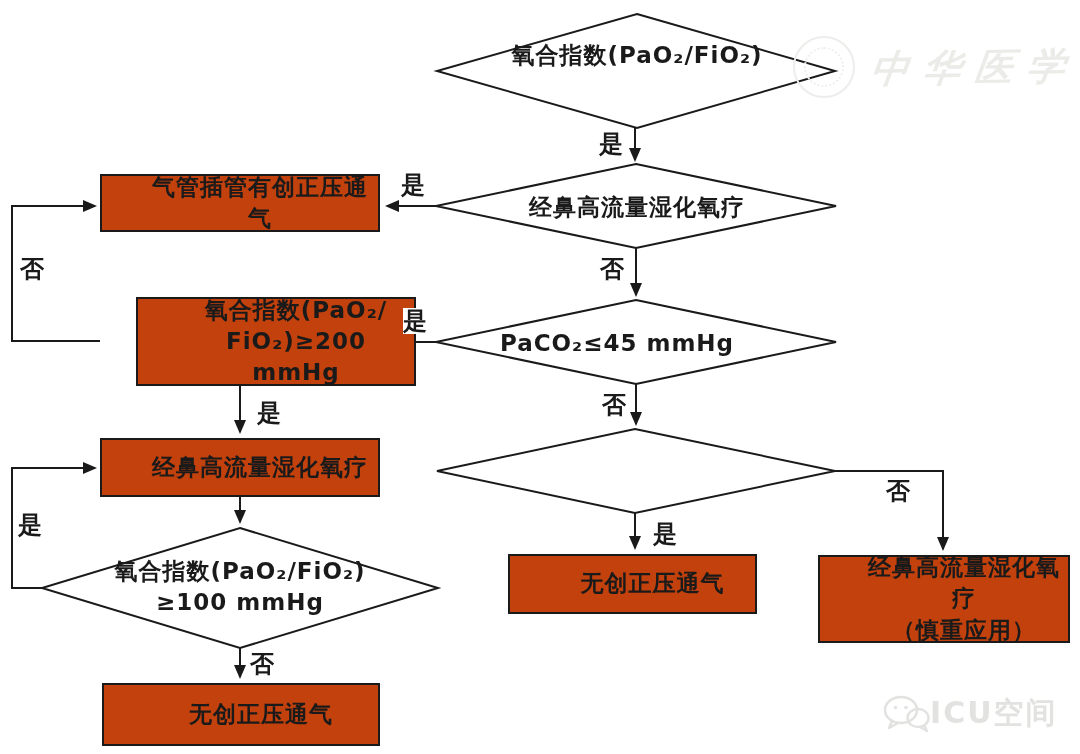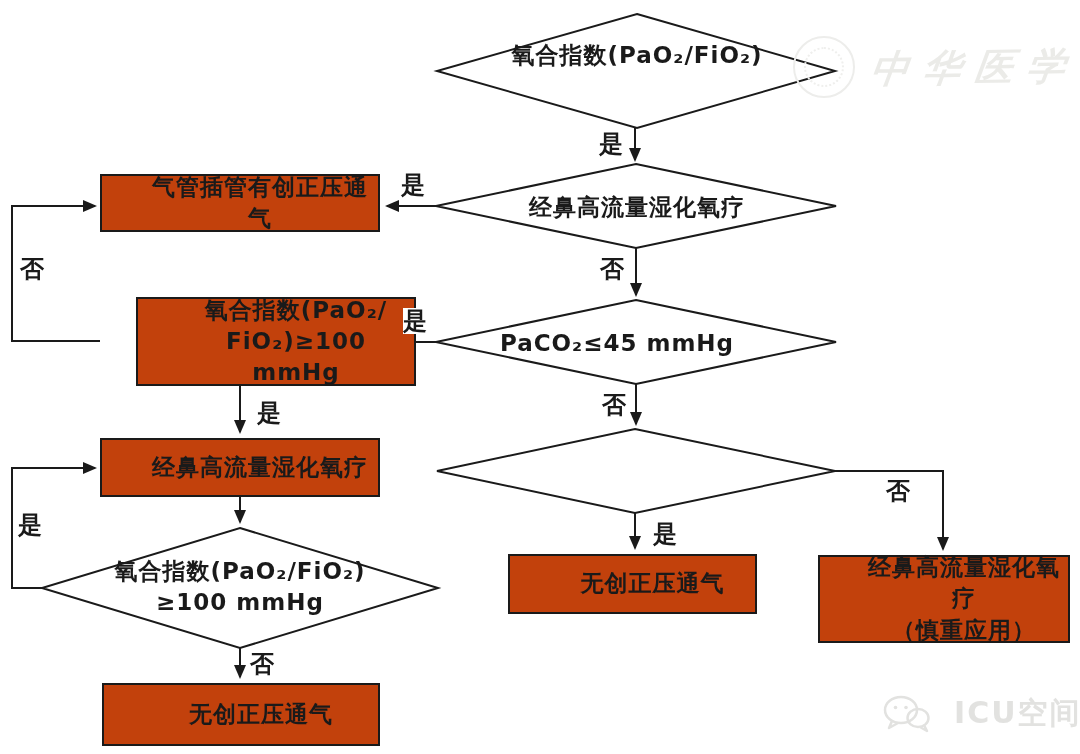--- a/index.html
+++ b/index.html
@@ -50,21 +50,21 @@
     border:2px dotted #efefed;
   }
   .wm-top-text{
     font-size:38px;font-weight:700;color:#ebebe8;
     letter-spacing:14px;white-space:nowrap;
     transform:skewX(-8deg) rotate(-1deg);
     font-style:italic;
   }
   .wm-bottom{
     position:absolute;left:882px;top:693px;
-    display:flex;align-items:center;gap:24px;
+    display:flex;align-items:center;gap:0;
     pointer-events:none;
   }
   .wm-bottom-text{
     font-size:30px;font-weight:600;color:#e2e2e0;
     letter-spacing:2px;white-space:nowrap;
   }
 </style>
 </head>
 <body>
 
@@ -109,21 +109,21 @@
   <div class="dtext" style="left:42px;top:556px;width:396px;">
     <span>氧合指数(PaO₂/FiO₂)</span>
     <span>≥100 mmHg</span>
   </div>
 
   <div class="box" style="left:100px;top:174px;width:280px;height:58px;">
     <span>气管插管有创正压通气</span>
   </div>
   <div class="box" style="left:100px;top:297px;width:280px;height:89px;margin-left:36px;">
     <span>氧合指数(PaO₂/</span>
-    <span>FiO₂)≥100 mmHg</span>
+    <span>FiO₂)≥200 mmHg</span>
   </div>
   <div class="box" style="left:100px;top:438px;width:280px;height:59px;">
     <span>经鼻高流量湿化氧疗</span>
   </div>
   <div class="box" style="left:508px;top:554px;width:249px;height:60px;">
     <span>无创正压通气</span>
   </div>
   <div class="box" style="left:818px;top:555px;width:252px;height:88px;">
     <span>经鼻高流量湿化氧疗</span>
     <span>（慎重应用）</span>

